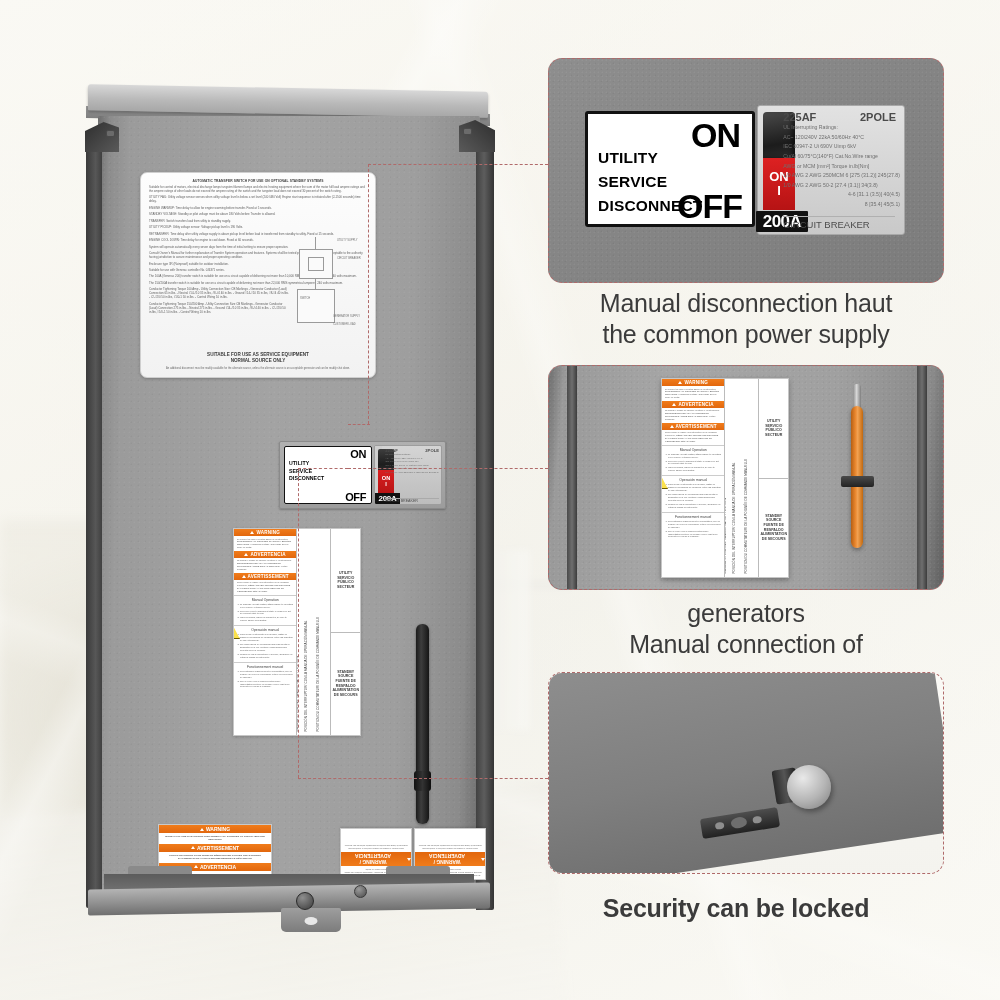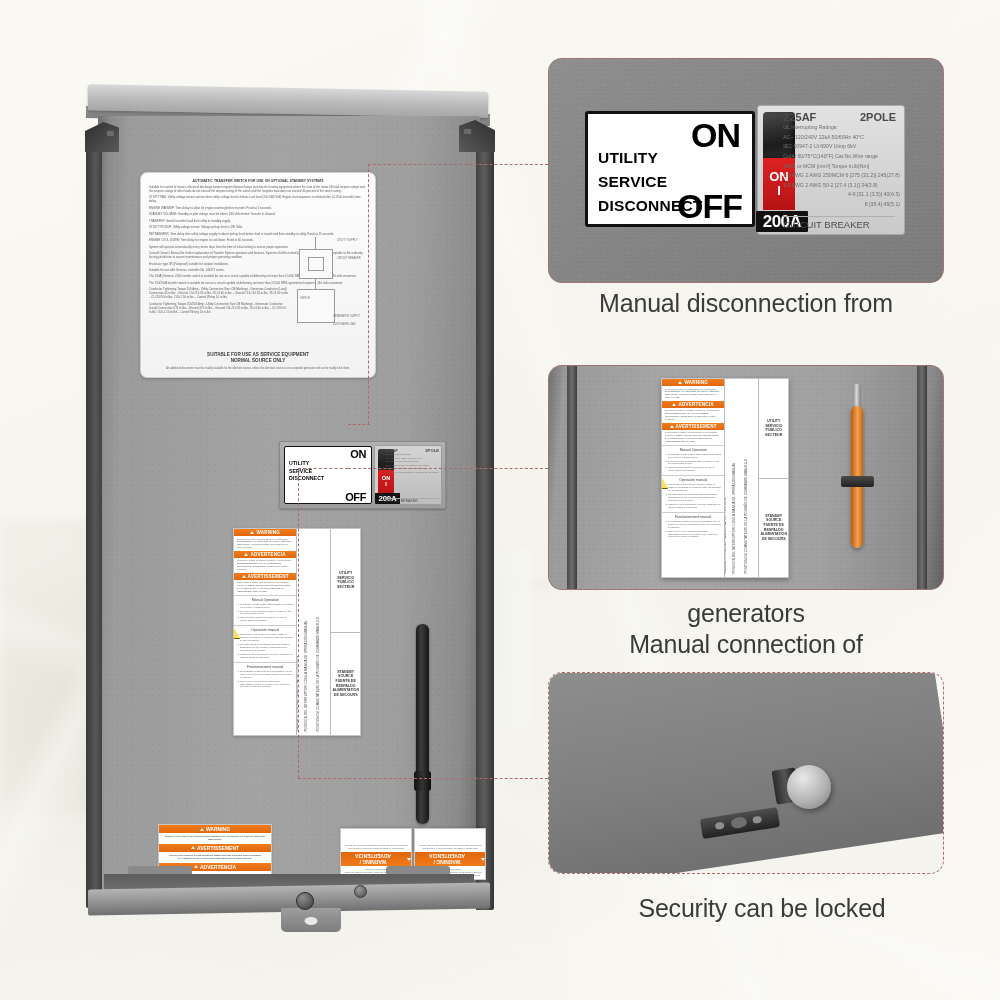--- a/index.html
+++ b/index.html
@@ -673,21 +673,22 @@
       <div class="p1-spec-row">AWG or MCM [mm²] Torque  in.lb[Nm]</div>
       <div class="p1-spec-row">1/0 AWG 2 AWG 250MCM 6 [275 (31.2)] 245(27.8)</div>
       <div class="p1-spec-row">1/0 AWG 2 AWG      50-2 [27.4 (3.1)] 34(3.8)</div>
       <div class="p1-spec-row" style="text-align:right">4-6 [31.1 (3.5)]  40(4.5)</div>
       <div class="p1-spec-row" style="text-align:right">8 [35.4] 45(5.1)</div>
       <div class="p1-spec-foot">CIRCUIT BREAKER</div>
     </div>
   </div>
 </div>
 <div class="caption" style="left:546px;top:288px;">
-  <div>Manual disconnection from</div>
+  <div>Manual disconnection haut</div>
+  <div>the common power supply</div>
 </div>
 
 <div class="panel" id="panel2">
   <div class="p2-door"></div>
   <div class="panel-tex"></div>
   <div class="p2-hinge" style="left:18px;"></div>
   <div class="p2-hinge" style="right:16px;"></div>
 
   <div class="p2-label">
     <div class="op-left">
@@ -760,15 +761,15 @@
 <div class="panel" id="panel3">
   <div class="p3-door"></div>
   <div class="p3-hasp">
     <div class="p3-hasp-h1"></div>
     <div class="p3-hasp-slot"></div>
     <div class="p3-hasp-h2"></div>
   </div>
   <div class="p3-knob-base"></div>
   <div class="p3-knob"></div>
 </div>
-<div class="caption" style="left:562px;top:893px;">
+<div class="caption" style="left:536px;top:893px;font-weight:bold;">
   <div>Security can be locked</div>
 </div>
 
 </body></html>

